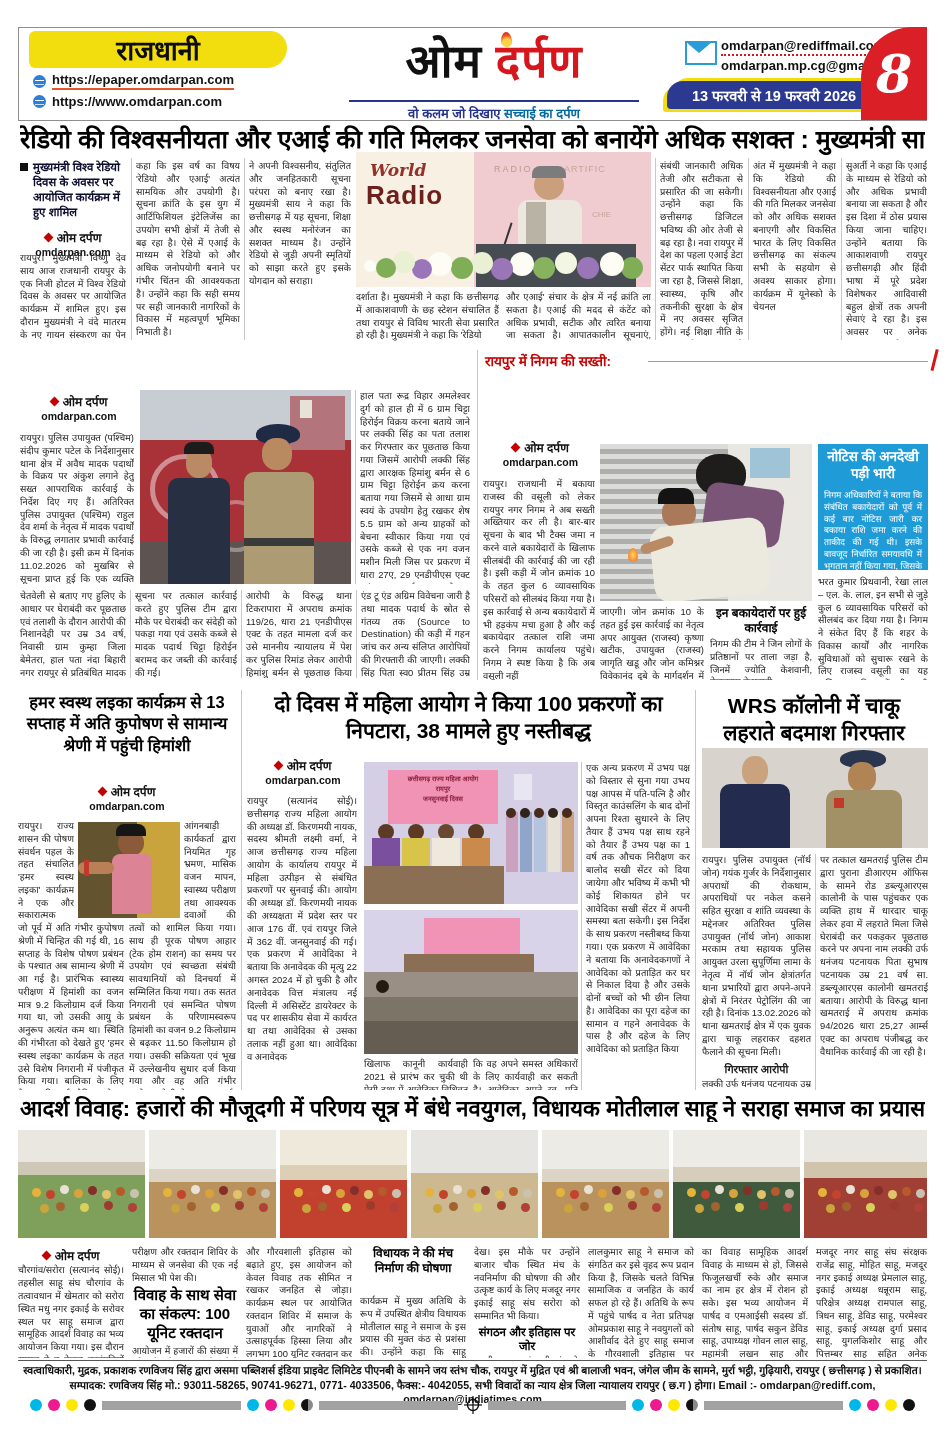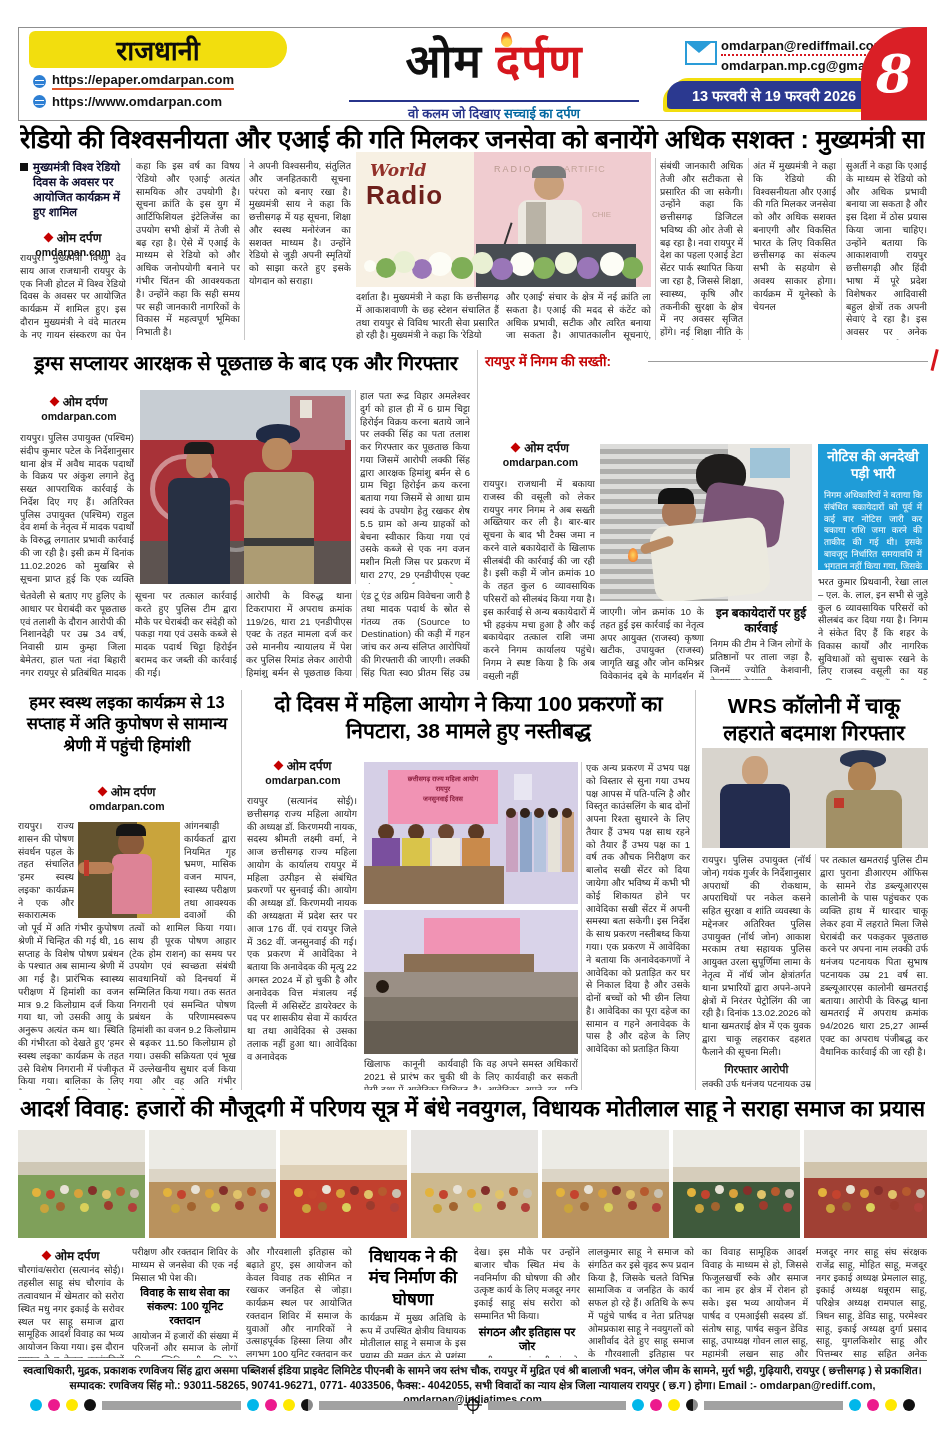--- a/index.html
+++ b/index.html
@@ -126,21 +126,20 @@
   <div class="abs body" style="left:356px;top:291px;width:143px;height:50px;">दर्शाता है। मुख्यमंत्री ने कहा कि छत्तीसगढ़ में आकाशवाणी के छह स्टेशन संचालित हैं तथा रायपुर से विविध भारती सेवा प्रसारित हो रही है। मुख्यमंत्री ने कहा कि 'रेडियो</div>
   <div class="abs body" style="left:506px;top:291px;width:145px;height:50px;">और एआई' संचार के क्षेत्र में नई क्रांति ला सकता है। एआई की मदद से कंटेंट को अधिक प्रभावी, सटीक और त्वरित बनाया जा सकता है। आपातकालीन सूचनाएं, मौसम पूर्वानुमान, कृषि सलाह और स्वास्थ्य</div>
 
   <div class="vr" style="left:655px;top:158px;height:182px;"></div>
   <div class="abs body" style="left:660px;top:160px;width:83px;height:180px;">संबंधी जानकारी अधिक तेजी और सटीकता से प्रसारित की जा सकेगी। उन्होंने कहा कि छत्तीसगढ़ डिजिटल भविष्य की ओर तेजी से बढ़ रहा है। नवा रायपुर में देश का पहला एआई डेटा सेंटर पार्क स्थापित किया जा रहा है, जिससे शिक्षा, स्वास्थ्य, कृषि और तकनीकी सुरक्षा के क्षेत्र में नए अवसर सृजित होंगे। नई शिक्षा नीति के माध्यम से नवाचार को बढ़ावा दिया जा रहा है और तकनीक के जरिए ही योजनाओं का लाभ पहुंच रहा है।</div>
   <div class="vr" style="left:748px;top:158px;height:182px;"></div>
   <div class="abs body" style="left:753px;top:160px;width:83px;height:180px;">अंत में मुख्यमंत्री ने कहा कि रेडियो की विश्वसनीयता और एआई की गति मिलकर जनसेवा को और अधिक सशक्त बनाएगी और विकसित भारत के लिए विकसित छत्तीसगढ़ का संकल्प सभी के सहयोग से अवश्य साकार होगा। कार्यक्रम में यूनेस्को के चेयनल</div>
   <div class="vr" style="left:841px;top:158px;height:182px;"></div>
   <div class="abs body" style="left:846px;top:160px;width:81px;height:180px;">सुअर्ती ने कहा कि एआई के माध्यम से रेडियो को और अधिक प्रभावी बनाया जा सकता है और इस दिशा में ठोस प्रयास किया जाना चाहिए। उन्होंने बताया कि आकाशवाणी रायपुर छत्तीसगढ़ी और हिंदी भाषा में पूरे प्रदेश विशेषकर आदिवासी बहुल क्षेत्रों तक अपनी सेवाएं दे रहा है। इस अवसर पर अनेक गणमान्य नागरिक एवं अधिकारी उपस्थित थे।</div>
 
-  <div class="abs hl" style="left:20px;top:352px;width:452px;font-size:20px;white-space:nowrap;overflow:hidden;">ड्रग्स सप्लायर आरक्षक से पूछताछ के बाद एक और गिरफ्तार</div>
 
   <div class="abs byline" style="left:20px;top:392px;width:118px;">
     <span class="diamond"></span><span class="byl-brand">ओम दर्पण</span>
     <span class="byl-site">omdarpan.com</span>
   </div>
   <div class="abs body" style="left:20px;top:432px;width:114px;height:152px;">रायपुर। पुलिस उपायुक्त (पश्चिम) संदीप कुमार पटेल के निर्देशानुसार थाना क्षेत्र में अवैध मादक पदार्थों के विक्रय पर अंकुश लगाने हेतु सख्त आपराधिक कार्रवाई के निर्देश दिए गए हैं। अतिरिक्त पुलिस उपायुक्त (पश्चिम) राहुल देव शर्मा के नेतृत्व में मादक पदार्थों के विरुद्ध लगातार प्रभावी कार्रवाई की जा रही है। इसी क्रम में दिनांक 11.02.2026 को मुखबिर से सूचना प्राप्त हुई कि एक व्यक्ति वाहन क्रमांक सीजी 04 PW 1372 में बैठकर प्रतिबंधित मादक पदार्थ चिट्टा हिरोईन बिक्री हेतु रखे हुए है।</div>
 
   <div class="ph" style="left:140px;top:390px;width:211px;height:194px;background:linear-gradient(180deg,#c7cdd3 0 26%,#a83238 26% 78%,#5d5350 78%);">
     <div style="left:150px;top:6px;width:55px;height:54px;background:#b3747b;"></div>
     <div style="left:160px;top:10px;width:12px;height:18px;background:#e7e2d8;"></div>
@@ -302,26 +301,26 @@
     </div>
 
   <div class="abs" style="left:18px;top:1246px;width:106px;height:112px;overflow:hidden;">
     <div class="byline">
       <span class="diamond"></span><span class="byl-brand">ओम दर्पण</span>
     </div>
     <div class="body" style="position:static;">चौरगांव/सरोरा (सत्यानंद सोई)। तहसील साहू संघ चौरगांव के तत्वावधान में खेमतार को सरोरा स्थित मधु नगर इकाई के सरोवर स्थल पर साहू समाज द्वारा सामूहिक आदर्श विवाह का भव्य आयोजन किया गया। इस दौरान समाज ने न केवल नवदंपतियों को गृहस्थ जीवन में प्रवेश कराया, बल्कि स्वास्थ्य</div>
   </div>
   <div class="abs" style="left:132px;top:1246px;width:106px;height:112px;overflow:hidden;">
     <div class="body" style="position:static;">परीक्षण और रक्तदान शिविर के माध्यम से जनसेवा की एक नई मिसाल भी पेश की।</div>
-    <div class="subhead" style="font-size:11px;margin:2px 0;">विवाह के साथ सेवा का संकल्प: 100 यूनिट रक्तदान</div>
+    <div class="subhead" style="font-size:15px;margin:2px 0;">विवाह के साथ सेवा का संकल्प: 100 यूनिट रक्तदान</div>
     <div class="body" style="position:static;">आयोजन में हजारों की संख्या में परिजनों और समाज के लोगों की उपस्थिति रही, जिन्होंने नवविवाहित जोड़ों को अपना आशीर्वाद प्रदान किया। साहू समाज अपने स्वर्णिम</div>
   </div>
   <div class="abs body" style="left:246px;top:1246px;width:106px;height:112px;">और गौरवशाली इतिहास को बढ़ाते हुए, इस आयोजन को केवल विवाह तक सीमित न रखकर जनहित से जोड़ा। कार्यक्रम स्थल पर आयोजित रक्तदान शिविर में समाज के युवाओं और नागरिकों ने उत्साहपूर्वक हिस्सा लिया और लगभग 100 यूनिट रक्तदान कर महादान किया। साथ ही, स्वास्थ्य परीक्षण शिविर का भी लाभ समाजजनों ने उठाया।</div>
   <div class="abs" style="left:360px;top:1246px;width:106px;height:112px;overflow:hidden;">
-    <div class="subhead" style="font-size:17px;margin-bottom:2px;">विधायक ने की मंच निर्माण की घोषणा</div>
+    <div class="subhead" style="font-size:12px;margin-bottom:19px;">विधायक ने की मंच निर्माण की घोषणा</div>
     <div class="body" style="position:static;">कार्यक्रम में मुख्य अतिथि के रूप में उपस्थित क्षेत्रीय विधायक मोतीलाल साहू ने समाज के इस प्रयास की मुक्त कंठ से प्रशंसा की। उन्होंने कहा कि साहू समाज हमेशा से अंतिम छोर के व्यक्ति के सर्वांगीण विकास के लिए तत्पर रहा है। भव्य आयोजन के लिए आभार व्यक्त करते हुए विधायक</div>
   </div>
   <div class="abs" style="left:474px;top:1246px;width:106px;height:112px;overflow:hidden;">
     <div class="body" style="position:static;">देख। इस मौके पर उन्होंने बाजार चौक स्थित मंच के नवनिर्माण की घोषणा की और उत्कृष्ट कार्य के लिए मजदूर नगर इकाई साहू संघ सरोरा को सम्मानित भी किया।</div>
     <div class="subhead" style="font-size:11.5px;margin:2px 0;">संगठन और इतिहास पर जोर</div>
     <div class="body" style="position:static;">तहसील साहू संघ बीरगांव के अध्यक्ष लालकुमार साहू की अगुवाई</div>
   </div>
   <div class="abs body" style="left:588px;top:1246px;width:106px;height:112px;">लालकुमार साहू ने समाज को संगठित कर इसे वृहद रूप प्रदान किया है, जिसके चलते विभिन्न सामाजिक व जनहित के कार्य सफल हो रहे हैं। अतिथि के रूप में पहुंचे पार्षद व नेता प्रतिपक्ष ओमप्रकाश साहू ने नवयुगलों को आशीर्वाद देते हुए साहू समाज के गौरवशाली इतिहास पर प्रकाश डाला। वहीं, समाज के वेदराम साहू ने कहा कि समाज का प्रयास है कि</div>
   <div class="abs body" style="left:702px;top:1246px;width:106px;height:112px;">का विवाह सामूहिक आदर्श विवाह के माध्यम से हो, जिससे फिजूलखर्ची रुके और समाज का नाम हर क्षेत्र में रोशन हो सके। इस भव्य आयोजन में पार्षद व एमआईसी सदस्य डॉ. संतोष साहू, पार्षद सकुन डेविड साहू, उपाध्यक्ष गोवन लाल साहू, महामंत्री लखन साहू और मीडिया प्रभारी कमलेश साहू विशेष रूप से उपस्थित रहे।</div>
   <div class="abs body" style="left:816px;top:1246px;width:111px;height:112px;">मजदूर नगर साहू संघ संरक्षक राजेंद्र साहू, मोहित साहू, मजदूर नगर इकाई अध्यक्ष प्रेमलाल साहू, इकाई अध्यक्ष धन्नूराम साहू, परिक्षेत्र अध्यक्ष रामपाल साहू, त्रिधन साहू, डेविड साहू, परमेश्वर साहू, इकाई अध्यक्ष दुर्गा प्रसाद साहू, युगलकिशोर साहू और पित्तम्बर साहू सहित अनेक सामाजिक बंधुओं का महत्वपूर्ण योगदान रहा।</div>

